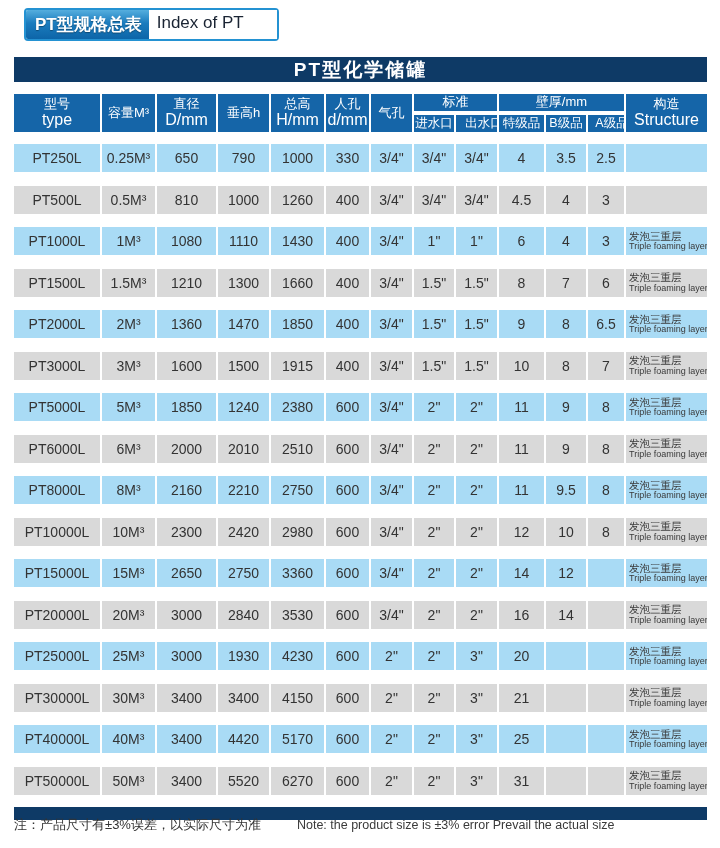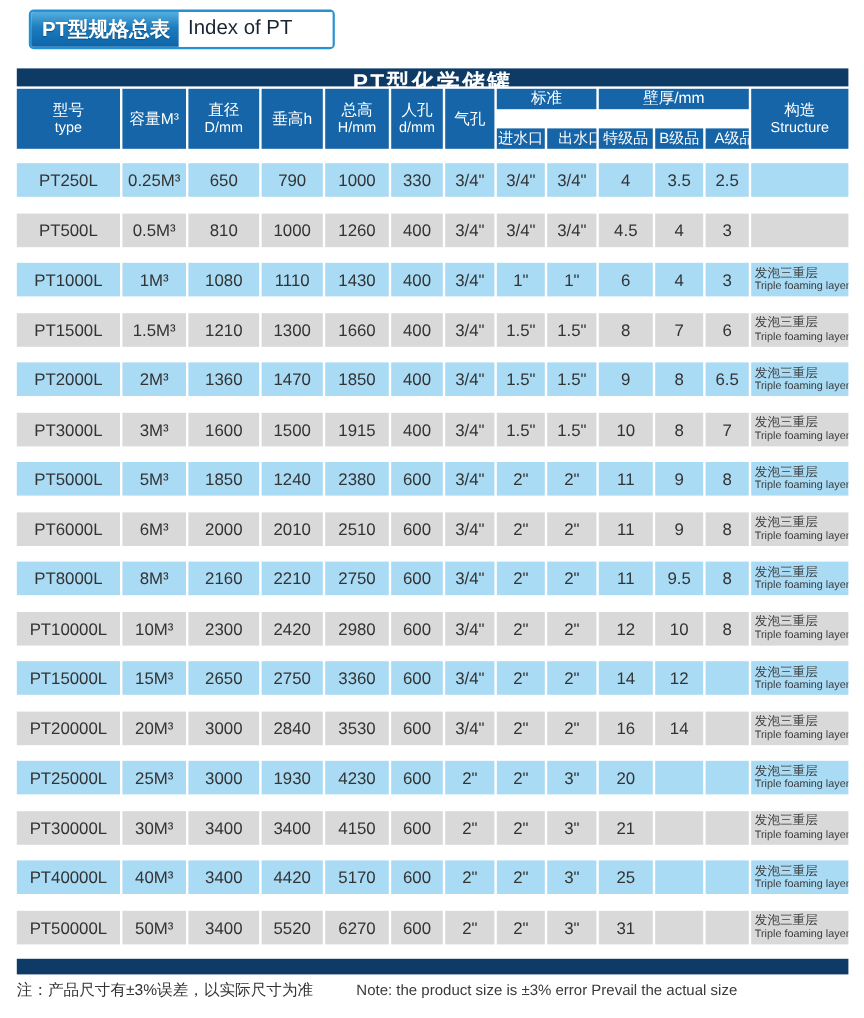--- a/index.html
+++ b/index.html
@@ -39,42 +39,42 @@
   .badge-right {
     background: #ffffff; color: #1a2433;
     font-size: 17px; padding: 3px 14px 3px 8px;
     min-width: 128px; white-space: nowrap;
   }
 
   
   .tank-table { position: absolute; left: 14px; top: 57px; width: 693px; }
   .table-title {
     background: var(--navy); color: #ffffff;
-    height: 15px; line-height: 25px;
+    height: 25px; line-height: 25px;
     text-align: center; font-size: 19px; font-weight: bold;
     letter-spacing: 2px;
   }
   .grid-cols {
     display: grid;
     grid-template-columns: 86px 53px 59px 51px 53px 43px 41px 40px 41px 45px 40px 36px 81px;
     column-gap: 2px;
   }
   .header-grid {
-    margin-top: 2px;
+    margin-top: 12px;
     grid-template-rows: 17px 17px;
-    row-gap: 16px;
+    row-gap: 4px;
   }
   .hcell {
     background: var(--header_blue); color: #ffffff;
     display: flex; flex-direction: column;
     align-items: center; justify-content: center;
     font-size: 13px; line-height: 1.1;
     white-space: nowrap; overflow: hidden;
   }
-  .hcell .sub-en { font-size: 12px; }
+  .hcell .sub-en { font-size: 16px; }
   .rowspan2 { grid-row: 1 / span 2; }
   .g-standard { grid-column: 8 / 10; grid-row: 1; }
   .g-wall     { grid-column: 10 / 13; grid-row: 1; }
   .r2 { grid-row: 2; font-size: 12.5px; }
   .c8  { grid-column: 8; }  .c9  { grid-column: 9; padding-left: 15px; }
   .c10 { grid-column: 10; } .c11 { grid-column: 11; } .c12 { grid-column: 12; padding-left: 12px; }
 
   
   .rows { margin-top: 0; }
   .row { height: 28px; margin-top: 13.5px; }

